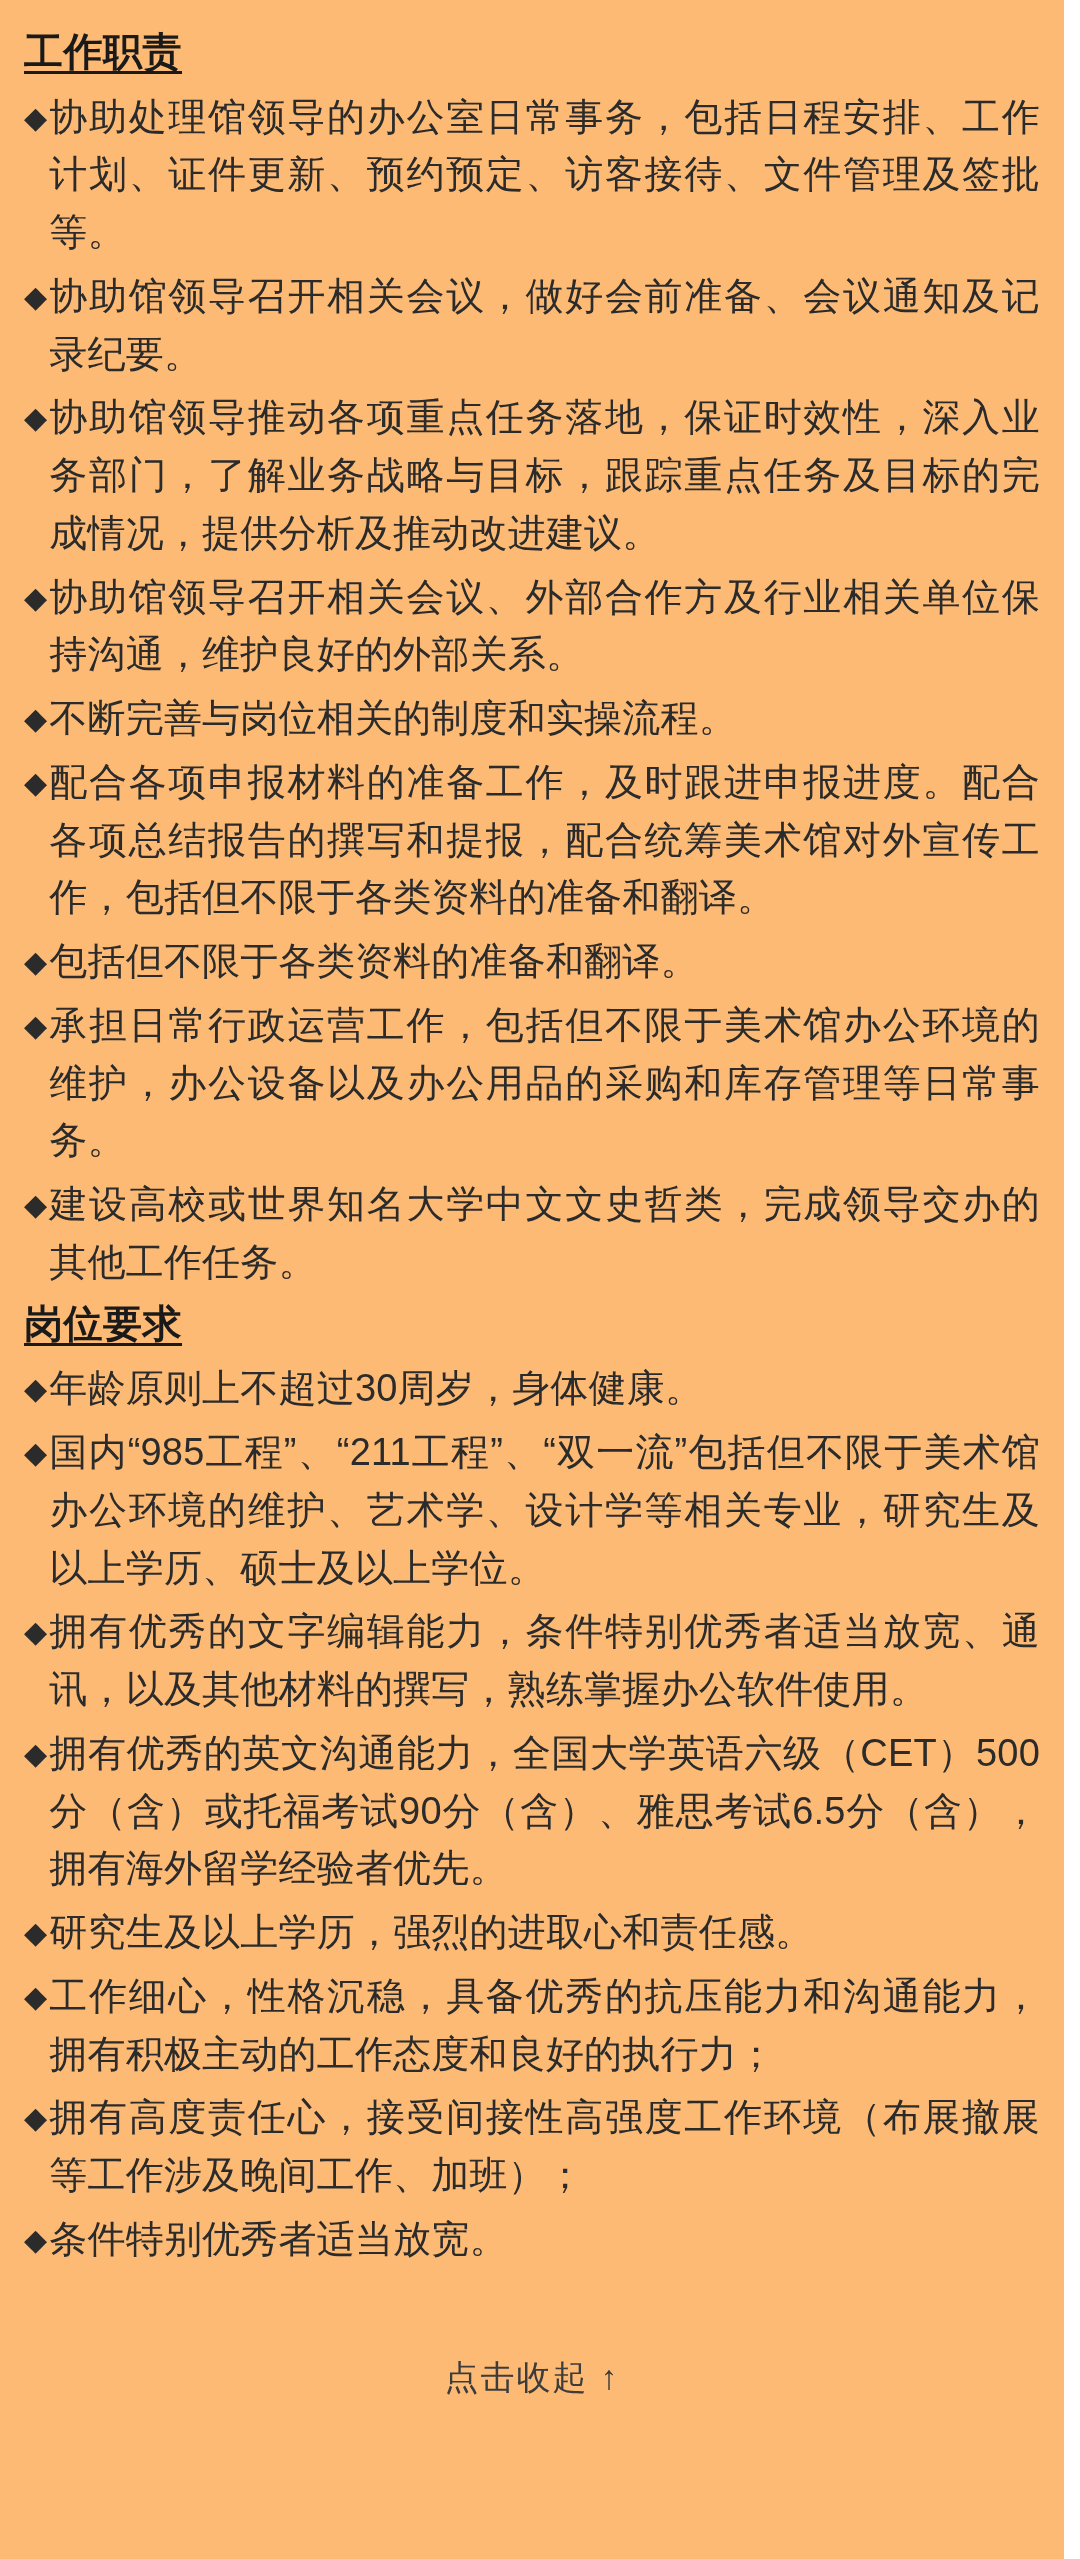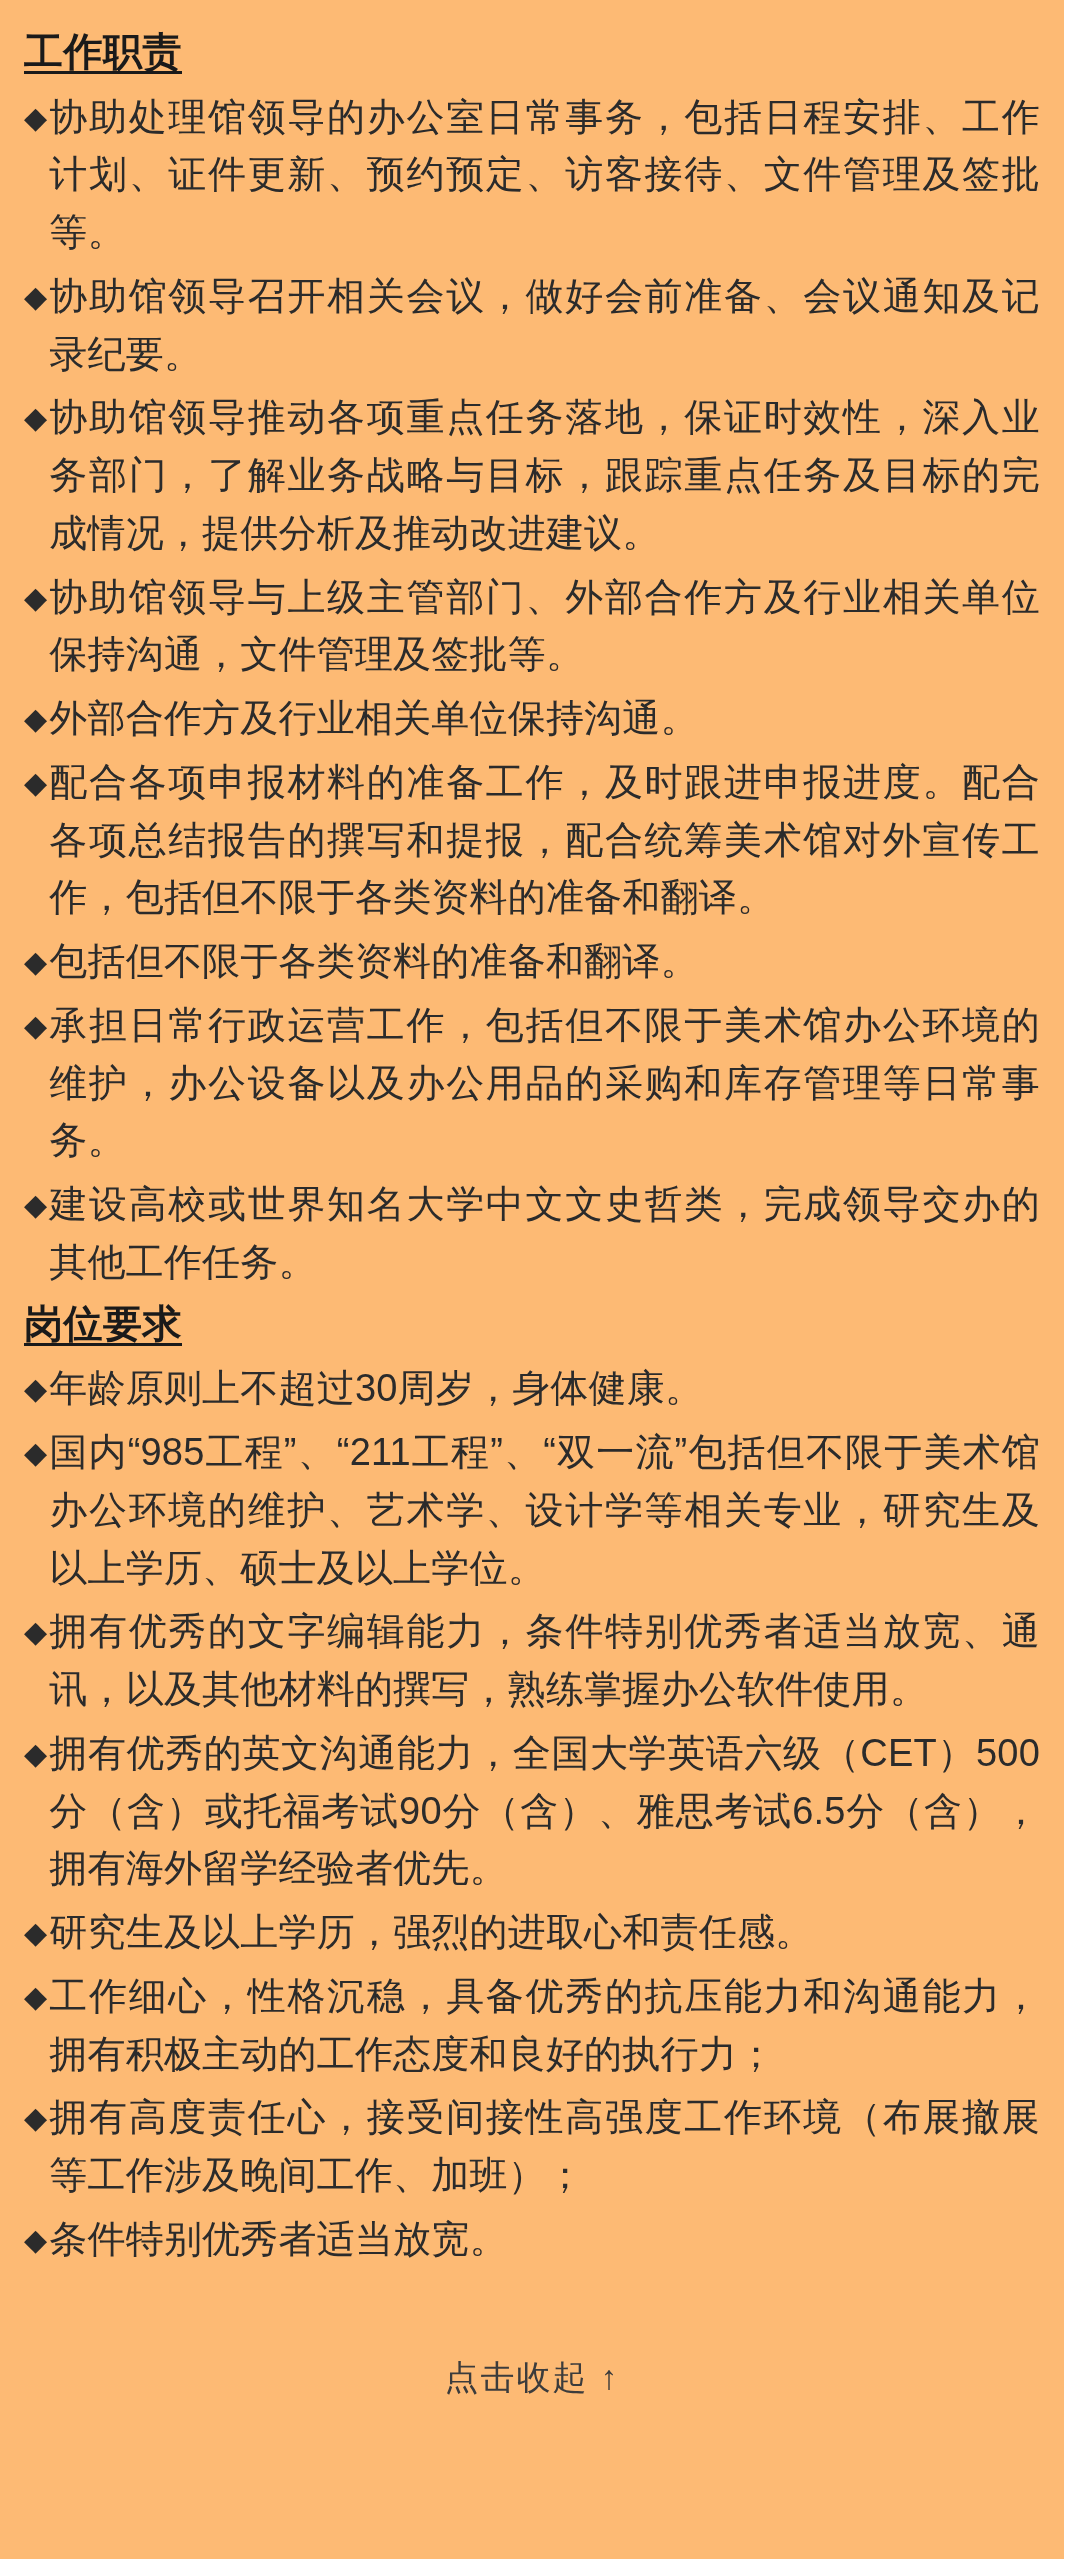--- a/index.html
+++ b/index.html
@@ -86,25 +86,25 @@
   <div class="para">
     <span class="bullet">◆</span>
     <span class="para-text">协助馆领导召开相关会议，做好会前准备、会议通知及记录纪要。</span>
   </div>
   <div class="para">
     <span class="bullet">◆</span>
     <span class="para-text">协助馆领导推动各项重点任务落地，保证时效性，深入业务部门，了解业务战略与目标，跟踪重点任务及目标的完成情况，提供分析及推动改进建议。</span>
   </div>
   <div class="para">
     <span class="bullet">◆</span>
-    <span class="para-text">协助馆领导与上级主管部门、外部合作方及行业相关单位保持沟通，文件管理及签批等。</span>
+    <span class="para-text">协助馆领导召开相关会议、外部合作方及行业相关单位保持沟通，维护良好的外部关系。</span>
   </div>
   <div class="para">
     <span class="bullet">◆</span>
-    <span class="para-text">外部合作方及行业相关单位保持沟通。</span>
+    <span class="para-text">不断完善与岗位相关的制度和实操流程。</span>
   </div>
   <div class="para">
     <span class="bullet">◆</span>
     <span class="para-text">配合各项申报材料的准备工作，及时跟进申报进度。配合各项总结报告的撰写和提报，配合统筹美术馆对外宣传工作，包括但不限于各类资料的准备和翻译。</span>
   </div>
   <div class="para">
     <span class="bullet">◆</span>
     <span class="para-text">包括但不限于各类资料的准备和翻译。</span>
   </div>
   <div class="para">

